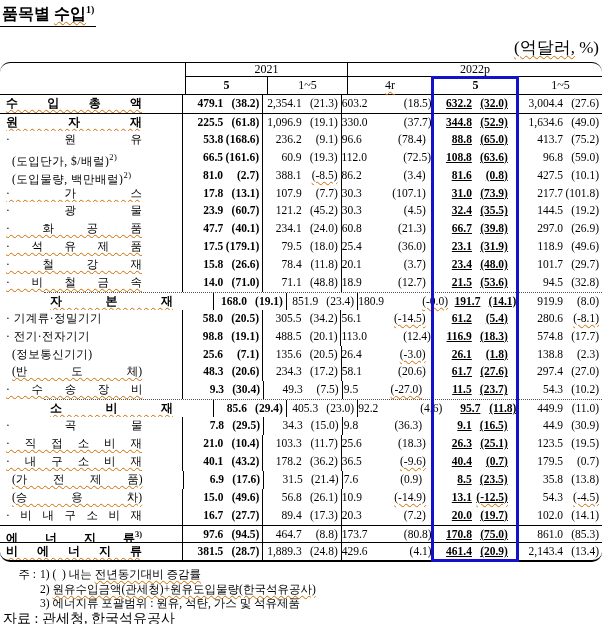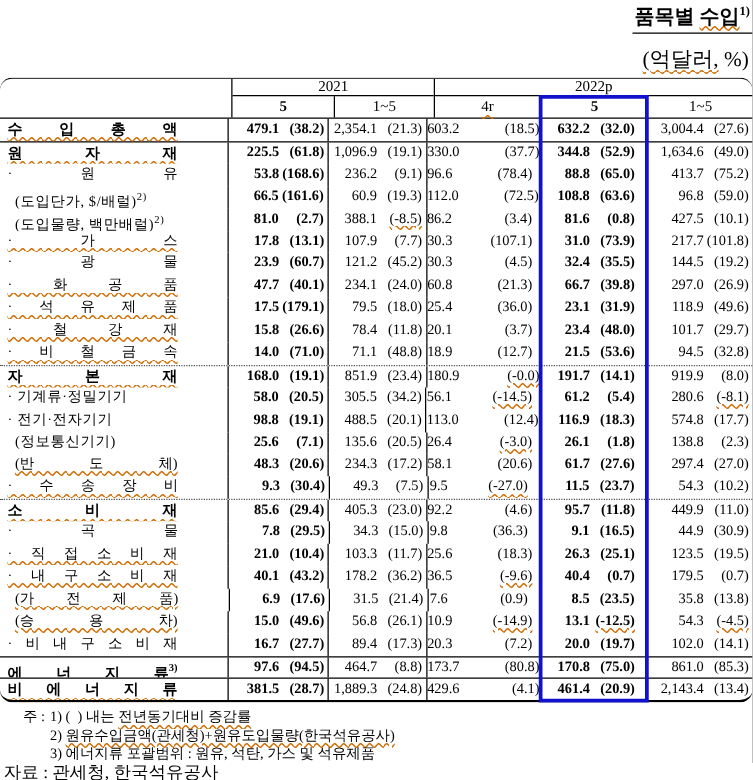--- a/index.html
+++ b/index.html
@@ -1,21 +1,21 @@
 <!DOCTYPE html>
 <html style="--wavy: #d06a00; --accent: #1212cc;"><head>
 <meta charset="utf-8">
 <style>
   :root{ --wavy:#d06a00; --accent:#1212cc; }
   *{ box-sizing:border-box; margin:0; padding:0; }
   html,body{ background:#fff; }
   body{ width:602px; height:624px; font-family:"Liberation Serif","DejaVu Serif",serif; color:#000; overflow:hidden; }
   .page{ position:relative; width:602px; height:624px; }
 
-  .title-wrap{ text-align:right; padding-top:3px; }
+  .title-wrap{ text-align:left; padding-top:3px; }
   .doc-title{ display:inline-block; font-weight:bold; font-size:16px; line-height:1.3; border-bottom:1.6px solid #000; padding:0 2px 1px 2px; }
   .doc-title sup{ font-size:10px; font-weight:bold; }
 
   .unit-line{ text-align:right; font-size:17px; padding:9px 3px 3px 0; }
 
   .wavy{ text-decoration-line:underline; text-decoration-style:wavy; text-decoration-color:var(--wavy); text-decoration-thickness:1px; text-underline-offset:2px; }
 
   .tbl{ position:relative; width:602px; border-top:1.6px solid #000; border-bottom:2px solid #000;border-radius:10px; }
 
   .hdr{ display:flex; border-bottom:1.6px solid #000; }
@@ -25,33 +25,33 @@
   .hg-2022{ width:254px; }
   .hg-top{ height:14px; line-height:13px; text-align:center; font-size:12px; border-bottom:1px solid #000; }
   .hg-cells{ display:flex; height:17px; line-height:16px; }
   .hcell{ text-align:center; font-size:12px; }
   .hw0{ width:82px; border-right:1px solid #000; } .hw1{ width:79px; }
   .hw2{ width:84px; } .hw3{ width:87px; } .hw4{ width:83px; }
   .hbold{ font-weight:bold; }
 
   .trow{ display:flex; height:17.9px; line-height:17.6px; }
   .sep-solid{ border-top:1px solid #000; }
-  .sep-dotted{ border-top:1px dotted #555; }
+  .sep-dotted{ border-top:1px dotted #555;margin-left:44px; }
 
   .cl{ width:186px; border-right:1px solid #000; font-size:11.5px; padding:0 40px 0 6px; white-space:nowrap; overflow:hidden; }
   .cl.plain{ padding-right:6px; letter-spacing:0.5px; }
   .cl.justify{ text-align:justify; text-align-last:justify; }
   .cl.ind{ padding-left:12px; }
   .cl.bold{ font-weight:bold; font-size:12px; }
   .cl sup{ font-size:8.5px; }
 
   .dcell{ display:flex; font-size:11.5px; padding-right:3px; }
   .c0{ width:82px; border-right:1px solid #000; }
   .c1{ width:80px; border-right:1px solid #000; }
-  .c2{ width:84px;gap:28px; } .c3{ width:87px; } .c4{ width:93px; }
+  .c2{ width:84px;gap:28px; } .c3{ width:87px;text-decoration:underline; } .c4{ width:93px; }
   .dcell .val{ flex:1; text-align:right; }
   .dcell .pct{ min-width:36px; text-align:right; }
   .bold-col{ font-weight:bold; }
 
   .hl-box{ position:absolute; left:431px; top:13px; width:88px; height:calc(100% - 11px); border:3px solid var(--accent); pointer-events:none; z-index:5; }
 
   .fnotes{ font-size:11.5px; line-height:14.5px; margin-top:5px; }
   .fn-row{ display:flex; }
   .fn-key{ width:40px; text-align:right; padding-right:4px; white-space:pre; }
   .fn-text{ white-space:pre; }

